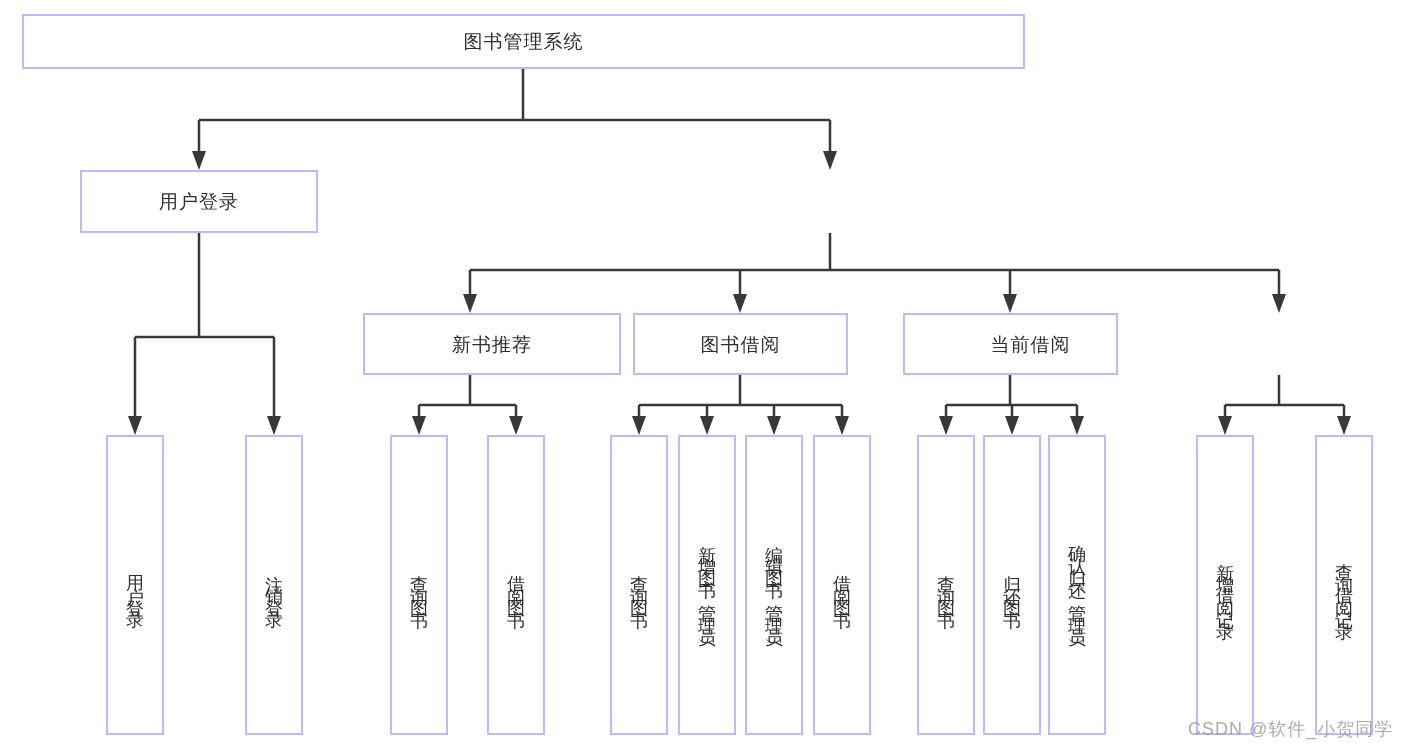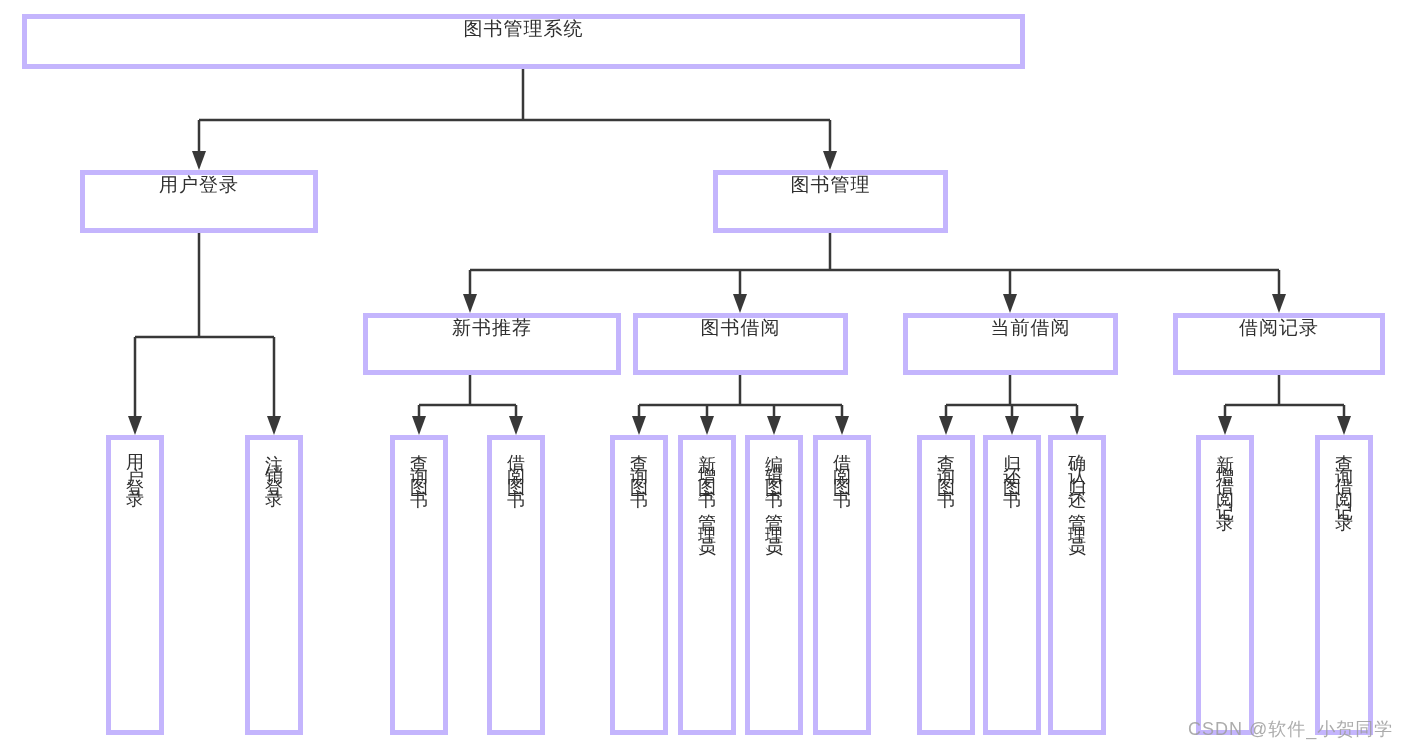--- a/index.html
+++ b/index.html
@@ -12,23 +12,24 @@
     font-family: "Liberation Sans", "DejaVu Sans", sans-serif;
   }
   svg.connectors {
     position: absolute;
     left: 0; top: 0;
     width: 1405px; height: 747px;
   }
   .box {
     position: absolute;
     background: #ffffff;
-    border: 5px solid #c4b5fd;
+    border: 2px solid #c4b5fd;
     box-sizing: border-box;
     display: flex;
+    align-items: center;
     justify-content: center;
     color: #2f2f2f;
   }
   .hbox { font-size: 19px; letter-spacing: 1px; }
   .vbox { width: 58px; height: 300px; }
   .vbox .lbl {
     writing-mode: vertical-lr;
     text-orientation: mixed;
     letter-spacing: 12px;
     font-size: 18px;
@@ -110,35 +111,29 @@
     <use href="#arrow" x="1344" y="435"></use>
   </svg>
 
   <div class="box hbox" style="left:22px; top:14px; width:1003px; height:55px;">
     <span class="lbl">图书管理系统</span>
   </div>
 
   <div class="box hbox" style="left:80px; top:170px; width:238px; height:63px;">
     <span class="lbl">用户登录</span>
   </div>
-  <div class="box hbox" style="left:713px; top:170px; width:235px; height:63px;">
-    <span class="lbl">图书管理</span>
-  </div>
 
   <div class="box hbox" style="left:363px; top:313px; width:258px; height:62px;">
     <span class="lbl">新书推荐</span>
   </div>
   <div class="box hbox" style="left:633px; top:313px; width:215px; height:62px;">
     <span class="lbl">图书借阅</span>
   </div>
   <div class="box hbox" style="left:903px; top:313px; width:215px; height:62px;padding-left:40px;">
     <span class="lbl">当前借阅</span>
-  </div>
-  <div class="box hbox" style="left:1173px; top:313px; width:212px; height:62px;">
-    <span class="lbl">借阅记录</span>
   </div>
 
   <div class="box vbox" style="left:106px; top:435px;">
     <span class="lbl">用户登录</span>
   </div>
   <div class="box vbox" style="left:245px; top:435px;">
     <span class="lbl">注销登录</span>
   </div>
 
   <div class="box vbox" style="left:390px; top:435px;">

